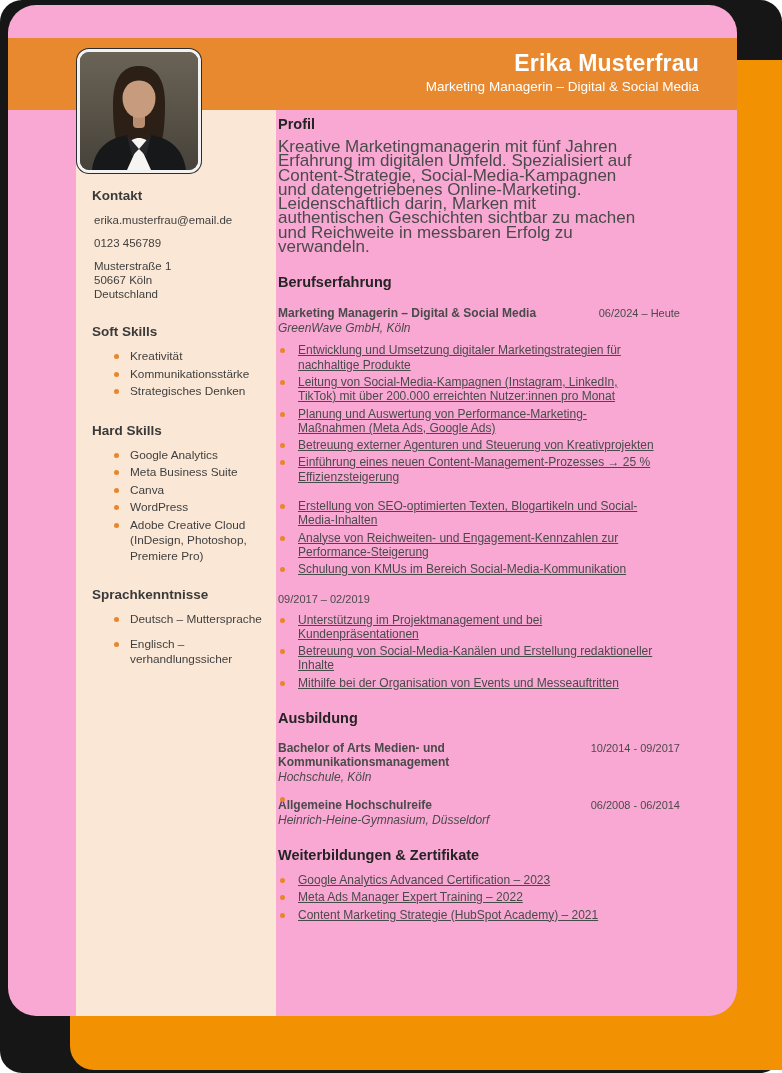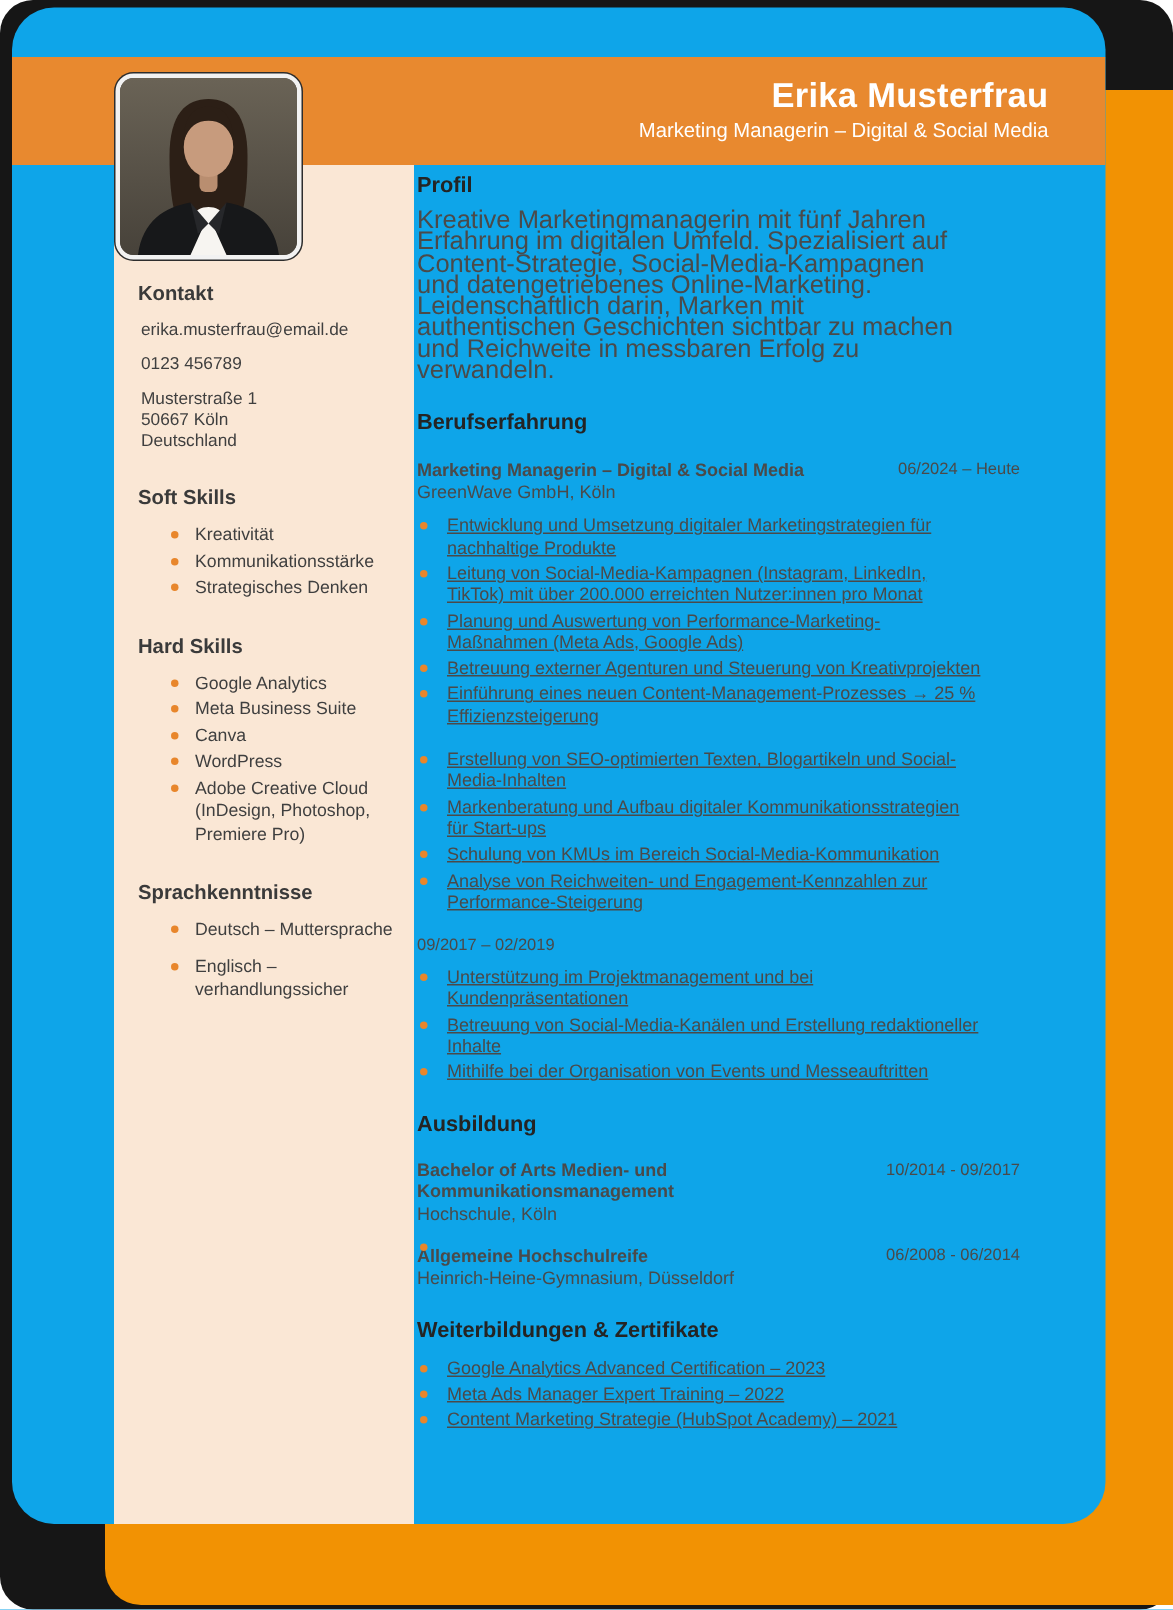--- a/index.html
+++ b/index.html
@@ -7,21 +7,21 @@
     width:782px;height:1073px;position:relative;background:#ffffff;
     font-family:"Liberation Sans", sans-serif;
     -webkit-font-smoothing:antialiased;
   }
   
   .frame{position:absolute;inset:0;background:var(--frame-black,#161616);border-radius:22px;}
   
   .accent-rect{position:absolute;left:70px;top:60px;right:-26px;bottom:3px;
     background:var(--accent-deep-orange,#F29203);border-radius:24px;}
   
-  .sheet{position:absolute;left:8px;top:5px;width:729px;height:1011px;background:#0ea5e9;
+  .sheet{position:absolute;left:8px;top:5px;width:729px;height:1011px;background:#f9a8d4;
     border-radius:28px;overflow:hidden;}
 
   
   .band{position:absolute;left:0;top:33px;width:100%;height:72px;background:var(--accent-orange,#E8892F);}
   .band-text{position:absolute;right:38px;top:12px;text-align:right;color:#ffffff;}
   .cand-name{font-size:23px;font-weight:700;letter-spacing:.2px;line-height:26px;}
   .cand-role{font-size:13.5px;line-height:17px;margin-top:2px;}
 
   
   .photo{position:absolute;left:69px;top:44px;width:124px;height:124px;z-index:5;
@@ -46,21 +46,21 @@
   
   .main{position:absolute;left:270px;top:110px;width:402px;}
   .m-h{font-size:14.5px;font-weight:700;color:#242424;margin:0;line-height:18px;}
   .section{margin-top:19px;}
   .profile-text{margin:7px 0 0 0;font-size:17px;line-height:14.3px;color:#4a4a4a;max-width:364px;}
 
   .job{margin-top:15px;}
   .jobs{margin-top:3px;}
   .job-head{display:flex;justify-content:space-between;align-items:flex-start;}
   .job-title{font-size:12px;font-weight:700;color:#4a4a4a;line-height:14px;max-width:300px;}
-  .job-company{font-size:12px;color:#4a4a4a;line-height:14px;margin-top:1px;}
+  .job-company{font-size:12px;color:#4a4a4a;line-height:14px;margin-top:1px;font-style:italic;}
   .job-dates{font-size:11px;color:#4a4a4a;white-space:nowrap;padding-top:1px;}
   .main-list{list-style:none;margin:8px 0 0 0;padding:0;max-width:376px;}
   .main-list li{position:relative;padding-left:20px;font-size:12px;line-height:14.3px;
     color:#4a4a4a;margin-bottom:3px;text-decoration:underline;}
   .main-list .dot{left:2px;top:5px;}
   .edu{margin-top:14px;}
   .cert-list{margin-top:9px;}
 </style>
 </head>
 <body>
@@ -170,23 +170,22 @@
               <li><span class="dot"></span><span>Leitung von Social-Media-Kampagnen (Instagram, LinkedIn, TikTok) mit über 200.000 erreichten Nutzer:innen pro Monat</span></li>
               <li><span class="dot"></span><span>Planung und Auswertung von Performance-Marketing-Maßnahmen (Meta Ads, Google Ads)</span></li>
               <li><span class="dot"></span><span>Betreuung externer Agenturen und Steuerung von Kreativprojekten</span></li>
               <li><span class="dot"></span><span>Einführung eines neuen Content-Management-Prozesses → 25 % Effizienzsteigerung</span></li>
             </ul>
           </div>
           <div class="job">
             <ul class="main-list">
 
             <li><span class="dot"></span><span>Erstellung von SEO-optimierten Texten, Blogartikeln und Social-Media-Inhalten</span></li>
-              <li><span class="dot"></span><span>Markenberatung und Aufbau digitaler Kommunikationsstrategien für Start-ups</span></li>
+              <li><span class="dot"></span><span>Analyse von Reichweiten- und Engagement-Kennzahlen zur Performance-Steigerung</span></li>
               <li><span class="dot"></span><span>Schulung von KMUs im Bereich Social-Media-Kommunikation</span></li>
-              <li><span class="dot"></span><span>Analyse von Reichweiten- und Engagement-Kennzahlen zur Performance-Steigerung</span></li>
             </ul>
           </div>
           <div class="job">
             <div class="job-head">
               <div class="job-dates">09/2017 – 02/2019</div>
             </div>
             <ul class="main-list">
 
             <li><span class="dot"></span><span>Unterstützung im Projektmanagement und bei Kundenpräsentationen</span></li>
               <li><span class="dot"></span><span>Betreuung von Social-Media-Kanälen und Erstellung redaktioneller Inhalte</span></li>

